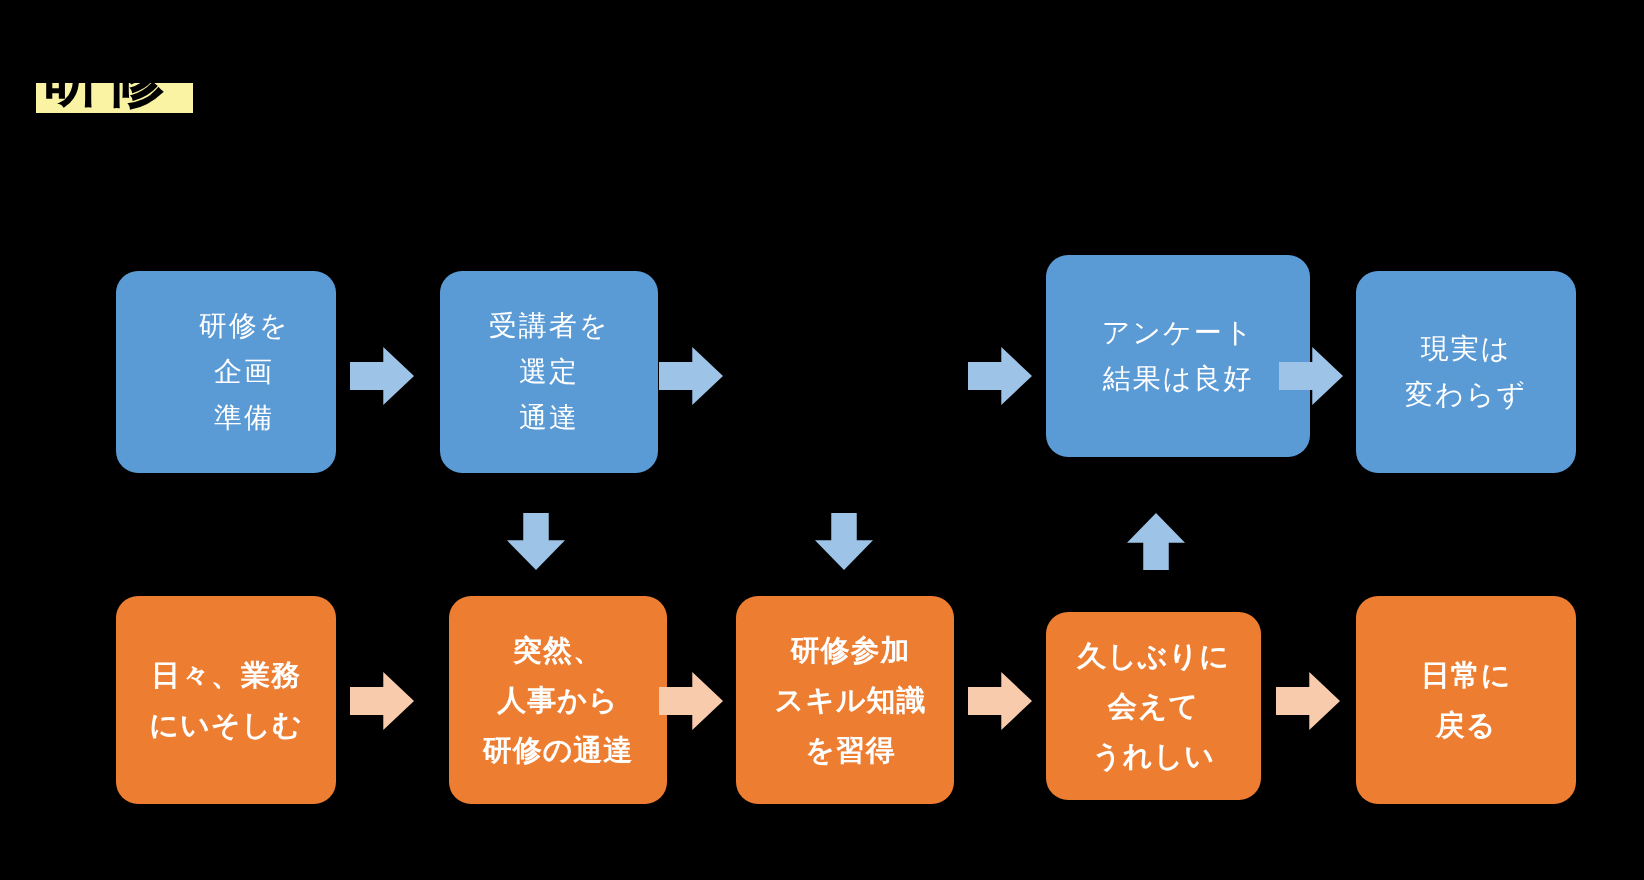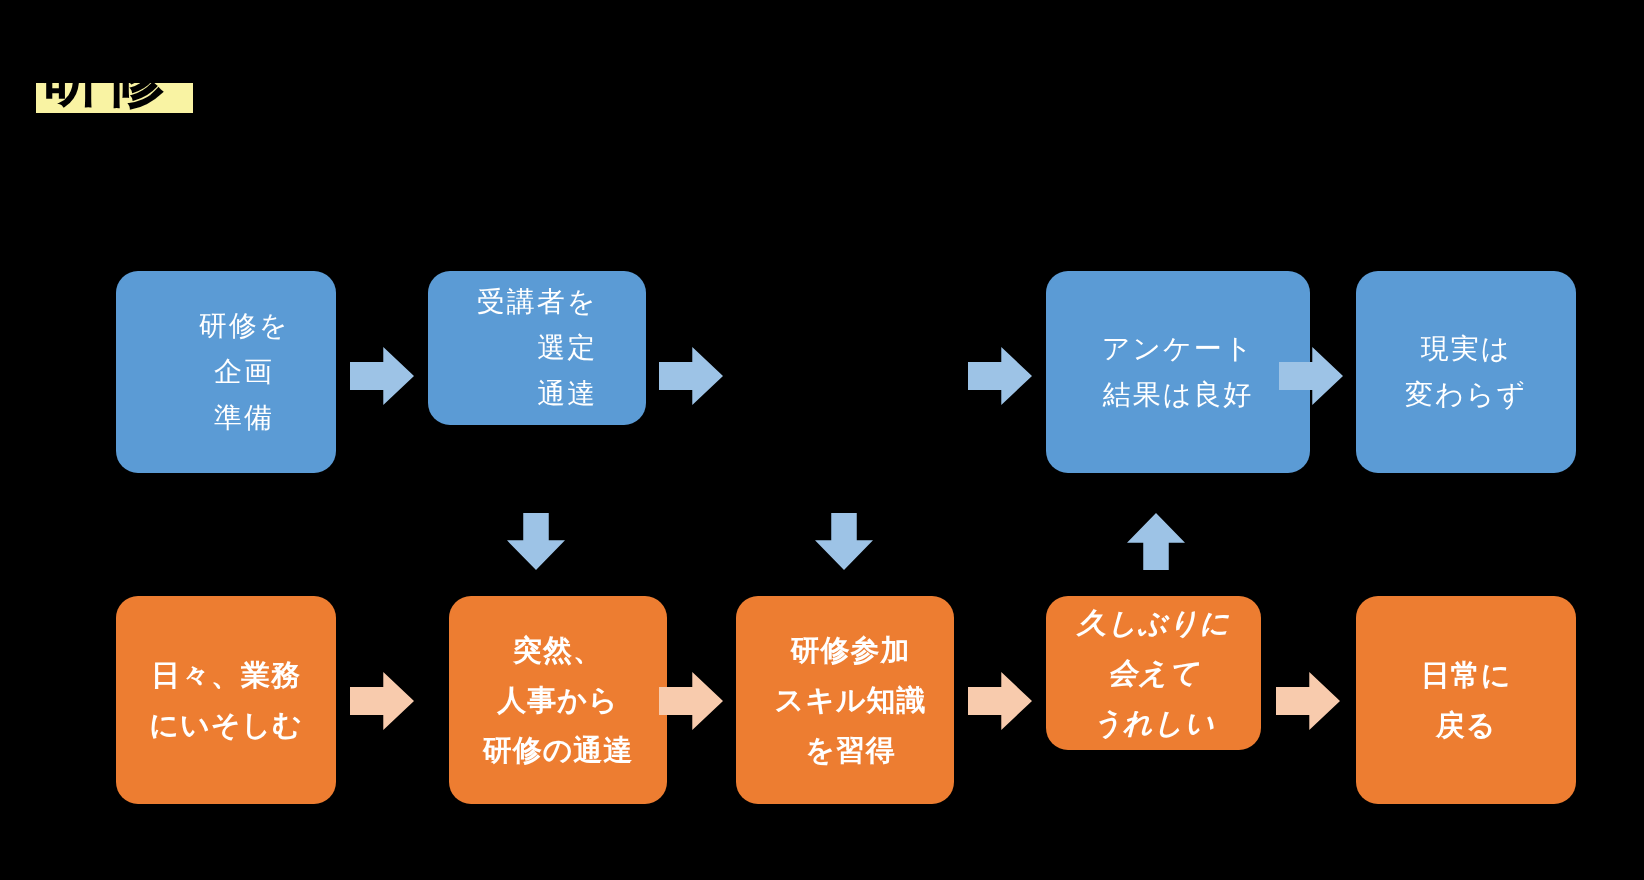--- a/index.html
+++ b/index.html
@@ -55,30 +55,30 @@
   }
   .bottom-row .label {
     font-size: 29px;
     line-height: 50px;
     font-weight: 700;
     letter-spacing: 1px;
   }
 
   
   #t1 { left: 108px;  top: 263px; width: 220px; height: 202px; padding-left: 36px; }
-  #t2 { left: 420px;  top: 263px; width: 218px; height: 154px; text-align: right; }
+  #t2 { left: 432px;  top: 263px; width: 218px; height: 202px; }
   #t3 { left: 728px;  top: 263px; width: 218px; height: 202px; }
-  #t4 { left: 1038px; top: 263px; width: 264px; height: 202px; }
+  #t4 { left: 1038px; top: 247px; width: 264px; height: 202px; }
   #t5 { left: 1348px; top: 263px; width: 220px; height: 202px; }
 
   
   #b1 { left: 108px;  top: 588px; width: 220px; height: 208px; align-items: center; }
   #b2 { left: 441px;  top: 588px; width: 218px; height: 208px; }
   #b3 { left: 728px;  top: 588px; width: 218px; height: 208px; padding-left: 11px; }
-  #b4 { left: 1038px; top: 588px; width: 215px; height: 154px; font-style: italic; }
+  #b4 { left: 1038px; top: 604px; width: 215px; height: 188px; }
   #b5 { left: 1348px; top: 588px; width: 220px; height: 208px; }
 
   
   .arrow { position: absolute; }
   .arrow.right {
     width: 64px; height: 58px;
     clip-path: polygon(0 26%, 52% 26%, 52% 0, 100% 50%, 52% 100%, 52% 74%, 0 74%);
   }
   .arrow.down {
     width: 58px; height: 57px;

